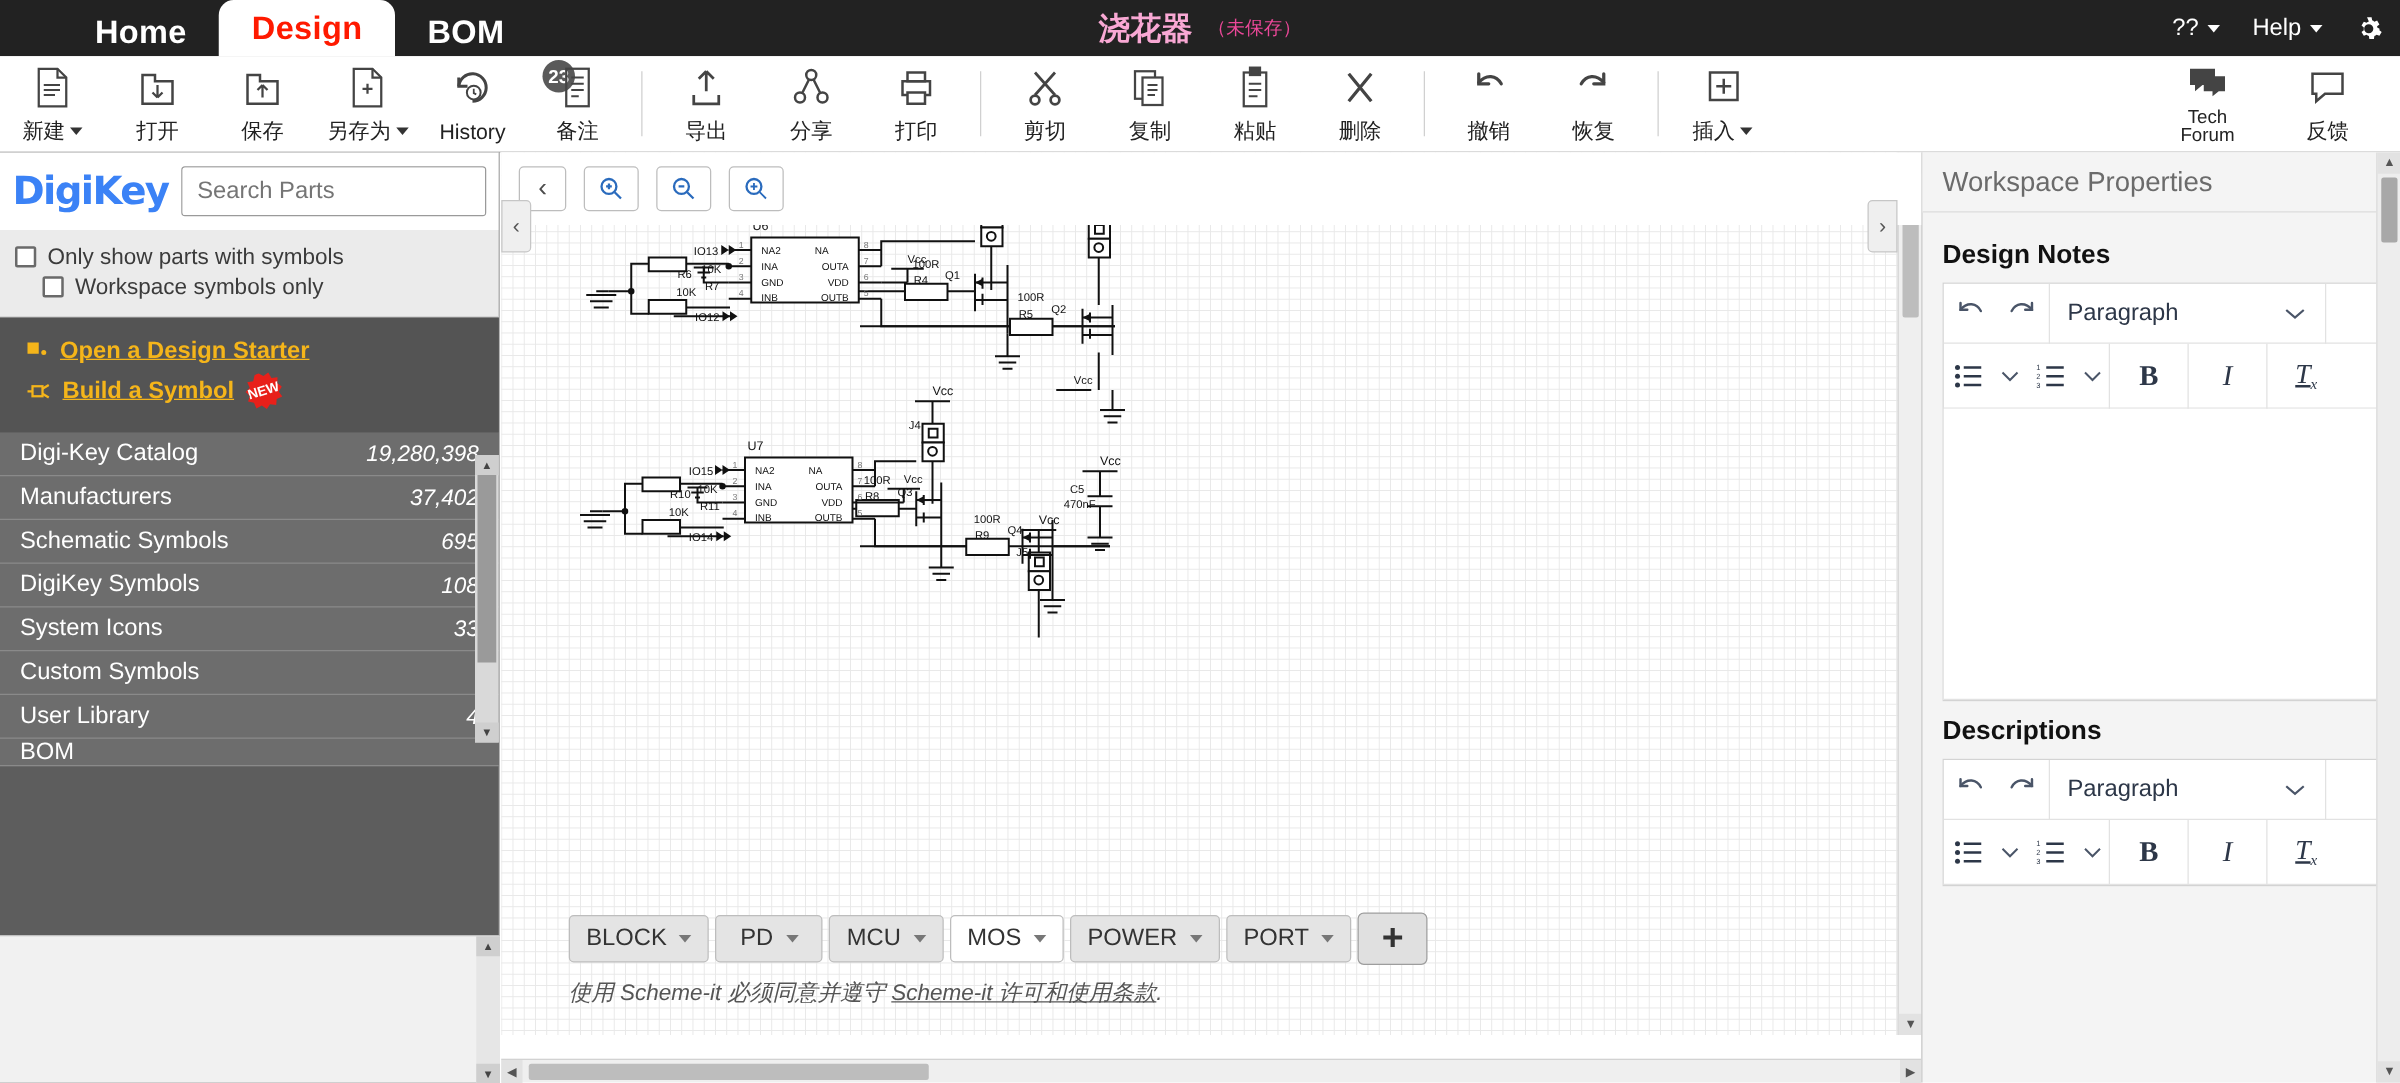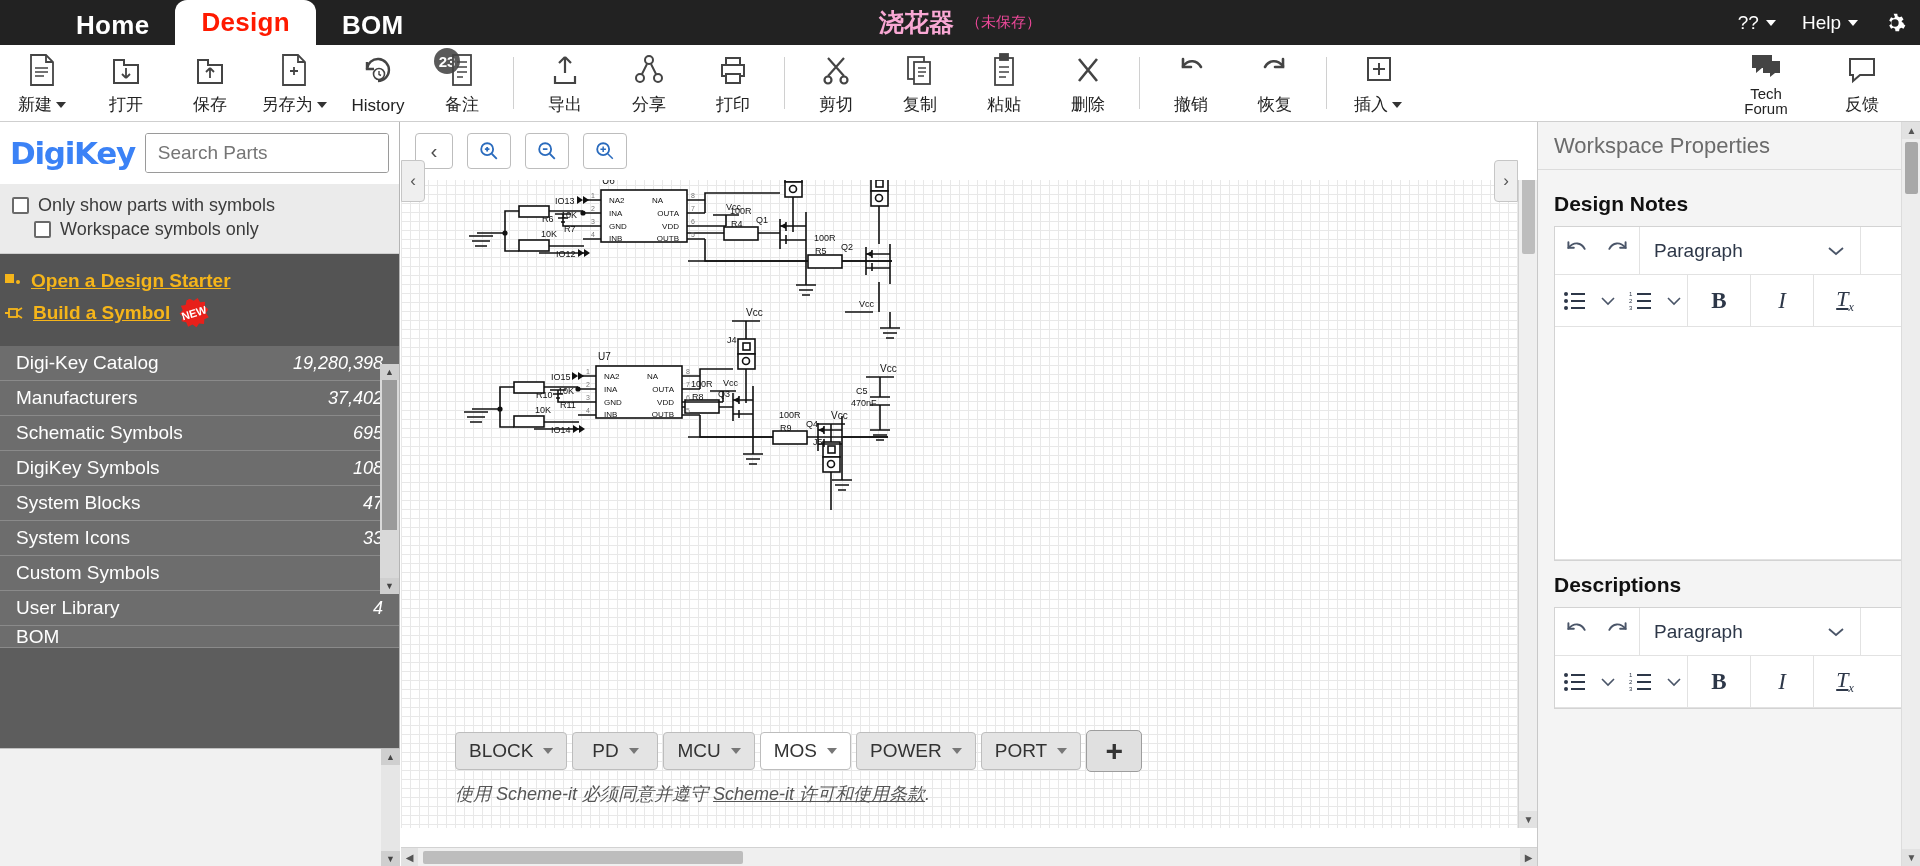--- a/index.html
+++ b/index.html
@@ -42,21 +42,21 @@
     border-right:1px solid #b5b5b5;}
   .dk-head{height:62px;background:#fff;display:flex;align-items:center;padding:0 10px;gap:10px;}
   .dk-logo{font-size:31px;font-weight:900;color:#3b82f6;letter-spacing:-1.3px;font-family:"DejaVu Sans",sans-serif;}
   .search-wrap{flex:1;display:flex;height:40px;border:1px solid #9a9a9a;border-radius:3px;overflow:hidden;}
   .search-wrap input{flex:1;border:0;outline:0;padding:0 12px;font-size:19px;color:#555;
     font-family:"Liberation Sans",sans-serif;}
   .chk-area{background:#ebebeb;padding:8px 12px 10px 12px;border-bottom:1px solid #cfcfcf;}
   .chkrow{display:flex;align-items:center;gap:9px;font-size:18px;color:#3b3b3b;margin:3px 0;}
   .chkrow.indent{padding-left:22px;}
   .cbox{width:17px;height:17px;border:2px solid #6a6a6a;background:#fff;border-radius:2px;flex:none;}
-  .links{background:#545454;padding:10px 12px 12px 4px;}
+  .links{background:#545454;padding:10px 12px 12px 21px;}
   .lnk{display:flex;align-items:center;gap:9px;margin:6px 0;}
   .lnk a{color:#f5b51a;font-size:19px;font-weight:bold;text-decoration:underline;}
   .new-badge{color:#fff;font-size:11px;font-weight:bold;background:#e8201a;
     width:30px;height:30px;display:flex;align-items:center;justify-content:center;
     transform:rotate(-17deg);clip-path:polygon(50% 0%,61% 11%,76% 6%,80% 22%,96% 25%,91% 40%,100% 52%,88% 62%,93% 78%,77% 80%,71% 95%,56% 88%,44% 98%,34% 85%,18% 88%,16% 72%,2% 64%,11% 51%,3% 38%,17% 30%,15% 14%,31% 16%,39% 2%);}
   .cat-list{background:#6d6d6d;}
   .cat-row{height:35px;display:flex;align-items:center;justify-content:space-between;
     padding:0 16px;border-bottom:1px solid #8a8a8a;color:#fff;font-size:19px;}
   .cat-row .cnt{font-style:italic;font-size:18px;}
   .cat-row.partial{height:22px;overflow:hidden;}
@@ -420,24 +420,20 @@
       </div>
     <div class="cat-row">
       <span>Schematic Symbols</span>
       <span class="cnt">695</span>
       </div>
     <div class="cat-row">
       <span>DigiKey Symbols</span>
       <span class="cnt">108</span>
       </div>
     <div class="cat-row">
-      <span>System Blocks</span>
-      <span class="cnt">47</span>
-      </div>
-    <div class="cat-row">
       <span>System Icons</span>
       <span class="cnt">33</span>
       </div>
     <div class="cat-row">
       <span>Custom Symbols</span>
       <span class="cnt"></span>
       </div>
     <div class="cat-row">
       <span>User Library</span>
       <span class="cnt">4</span>

